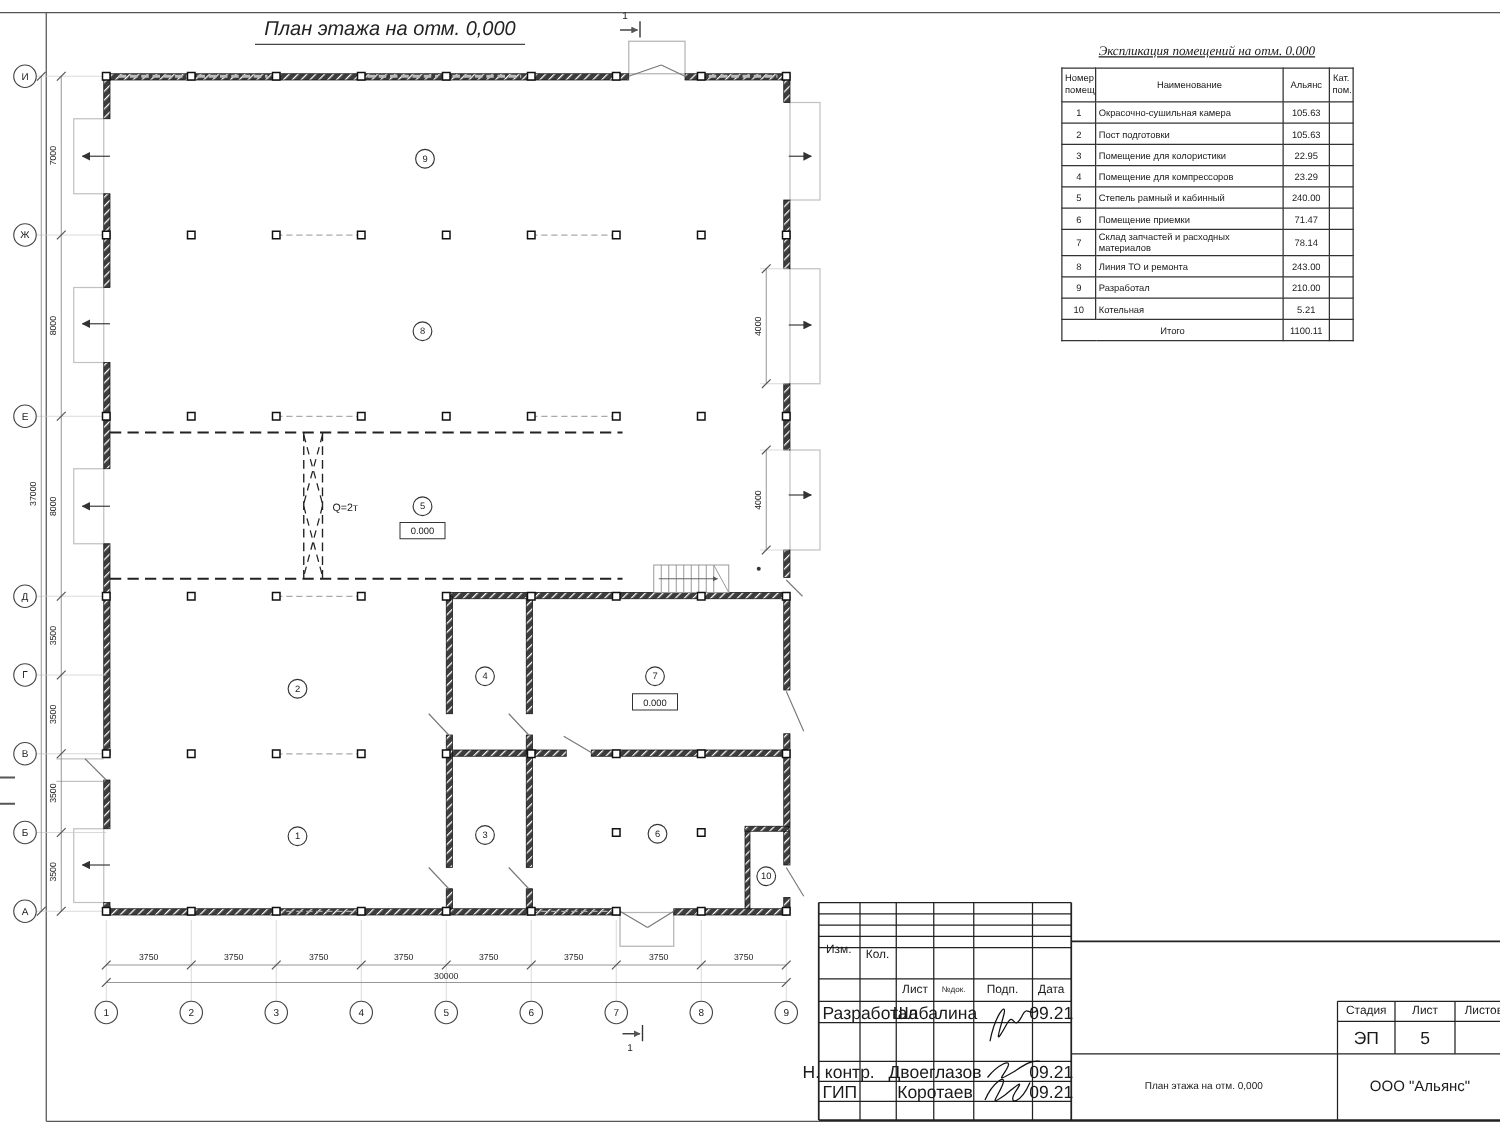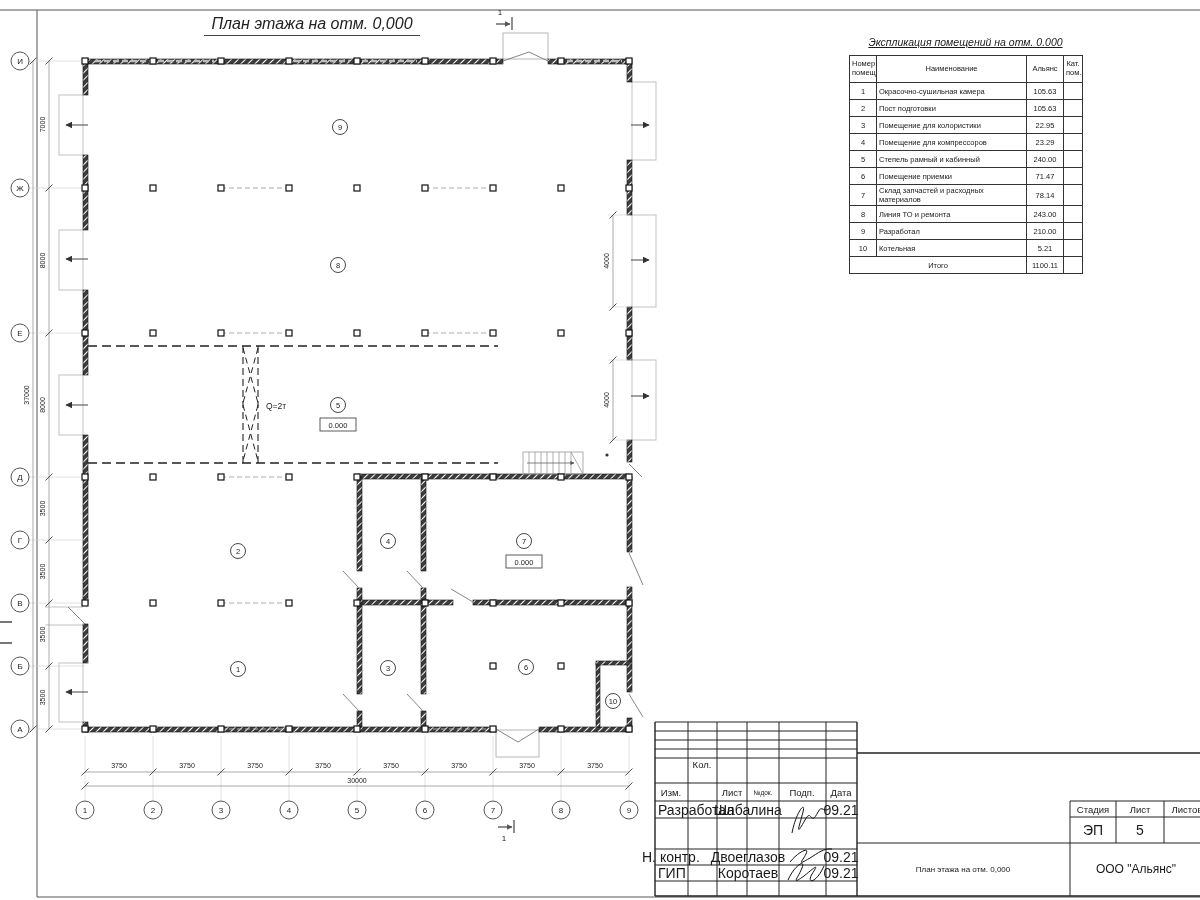--- a/index.html
+++ b/index.html
@@ -3,21 +3,21 @@
 <meta charset="utf-8">
 <style>
   html,body{margin:0;padding:0;background:#e8e8e8;}
   .sheet{position:relative;width:1200px;height:900px;background:#ffffff;overflow:hidden;
          font-family:"Liberation Sans", sans-serif;color:#1a1a1a;}
   .sheet svg{position:absolute;left:0;top:0;}
   .sheet-title{position:absolute;left:204px;top:15px;width:216px;text-align:center;
       font-style:italic;font-size:16px;color:#222;border-bottom:1.2px solid #444;padding-bottom:2px;}
   
   .schedule{position:absolute;left:849px;top:36px;width:233px;}
-  .schedule-title{font-style:italic;font-size:10.5px;text-align:center;text-decoration:underline;margin-bottom:7px;}
+  .schedule-title{font-style:italic;font-size:10.5px;text-align:center;text-decoration:underline;margin-bottom:7px;font-family:Liberation Serif, serif;}
   table.sched{border-collapse:collapse;width:233px;table-layout:fixed;}
   table.sched th, table.sched td{border:1px solid #333;font-size:7.5px;font-weight:normal;
       padding:1px 2px;vertical-align:middle;overflow:hidden;}
   table.sched th{text-align:center;height:24px;line-height:1.15;}
   table.sched td{height:14px;}
   td.c{text-align:center;} td.l{text-align:left;} td.r{text-align:center;padding-right:4px;}
   
   .tb{position:absolute;font-size:14px;white-space:nowrap;}
   .tb.ctr{transform:translate(-50%,-50%);}
   .tb.lft{transform:translate(0,-50%);}
@@ -502,21 +502,21 @@
           <tr>
             <td colspan="2" class="r">Итого</td>
             <td class="c">1100.11</td>
             <td></td>
           </tr>
         </tbody>
     </table>
   </div>
 
   <div id="tb-texts">
-    <span class="tb ctr med" style="left:671px;top:792px">Изм.</span>
+    <span class="tb ctr med" style="left:671px;top:760px">Изм.</span>
     <span class="tb ctr med" style="left:702px;top:764px">Кол.</span>
     <span class="tb ctr med" style="left:732px;top:792px">Лист</span>
     <span class="tb ctr sm" style="left:763px;top:792px">№док.</span>
     <span class="tb ctr med" style="left:802px;top:792px">Подп.</span>
     <span class="tb ctr med" style="left:841px;top:792px">Дата</span>
 
     <span class="tb lft" style="left:658px;top:810px" date="">Разработал</span>
     <span class="tb ctr" style="left:748px;top:810px">Шабалина</span>
     <span class="tb ctr" style="left:841px;top:810px">09.21</span>
 

